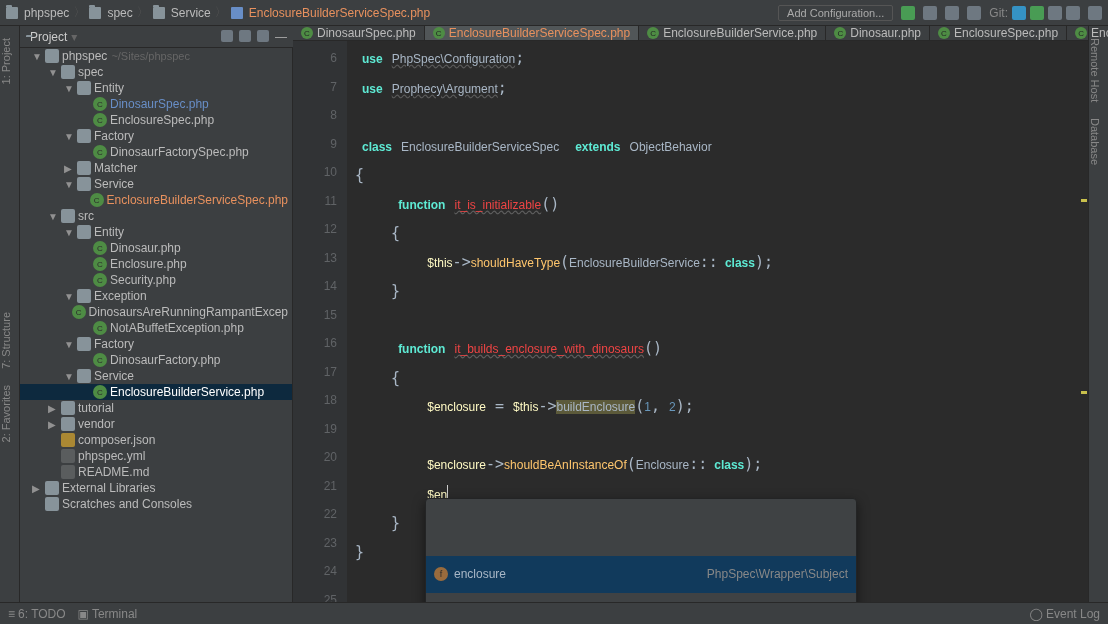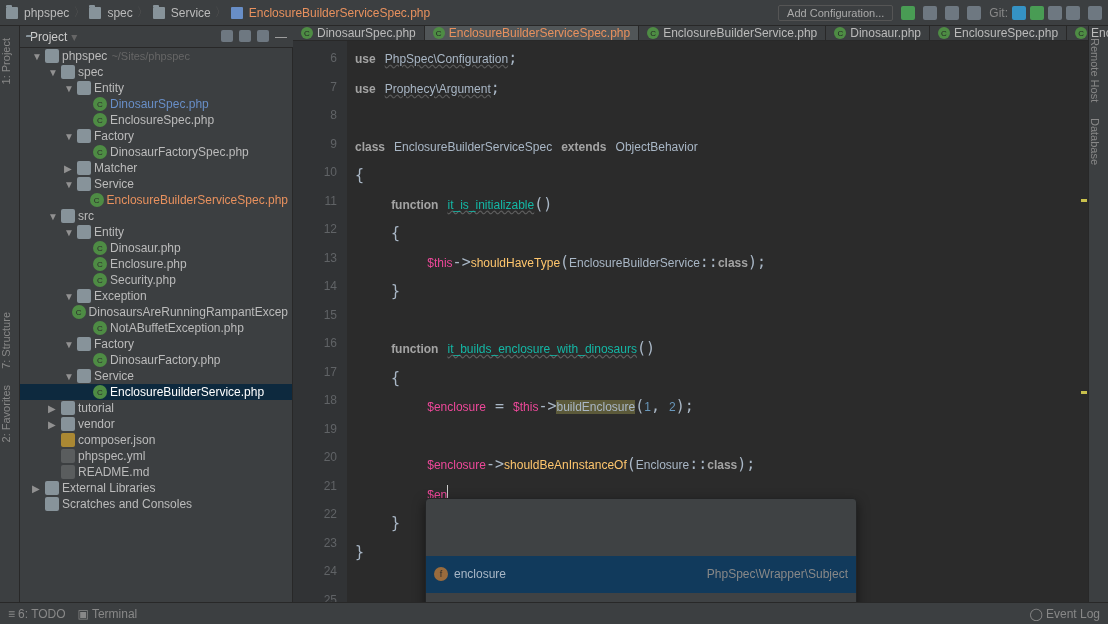--- a/index.html
+++ b/index.html
@@ -39,25 +39,25 @@
 .tree-row .hint { color:#666; font-size:11px; margin-left:4px; }
 .editor-area { position:absolute; left:293px; top:26px; right:20px; bottom:22px; background:#2b2b2b; display:flex; flex-direction:column; }
 .tab-bar { height:22px; background:#3c3f41; border-bottom:1px solid #282828; display:flex; align-items:stretch; }
 .etab { display:flex; align-items:center; padding:0 8px; border-right:1px solid #282828; color:#bbb; font-size:11px; gap:4px; }
 .etab.active { background:#515658; }
 .etab .cicon { width:12px; height:12px; background:#4e8c44; border-radius:50%; display:inline-flex; align-items:center; justify-content:center; font-size:8px; color:#232525; }
 .etab .hl { color:#e8915e; }
 .code-area { flex:1; display:flex; position:relative; }
 .gutter { width:54px; background:#313335; text-align:right; padding:3px 10px 0 0; color:#606366; font-family:'Consolas',monospace; font-size:14px; line-height:28.5px; }
 .code { flex:1; padding:3px 0 0 8px; font-family:'Consolas',monospace; font-size:15px; line-height:28.5px; white-space:pre; position:relative; }
-.kw { color:#a3a3a3; font-weight:bold; }
+.kw { color:#5eead4; font-weight:bold;margin-left:7px; }
 .cls { color:#a9b7c6; }
 .fn { color:#ffc66d; }
-.fn-u { color:#14b8a6; text-decoration:underline wavy #5e5e5e; }
-.var { color:#ec4899; }
+.fn-u { color:#ef4444; text-decoration:underline wavy #5e5e5e; }
+.var { color:#fef9c3; }
 .num { color:#6897bb; }
 .call-hl { color:#a9b7c6; background:#5c5a3a; }
 .pop { position:absolute; left:78px; top:457px; width:432px; background:#3f4244; border:1px solid #232425; border-radius:4px; box-shadow:0 4px 12px rgba(0,0,0,.5); font-family:'Consolas',monospace; font-size:14px; }
 .pop-row { display:flex; padding:4px 8px; background:#113a5c; color:#a9b7c6; gap:6px; align-items:center; }
 .pop-row .picon { width:14px; height:14px; background:#996b3d; border-radius:50%; display:inline-flex; align-items:center; justify-content:center; font-size:9px; color:#2b2b2b; }
 .pop-row .ptype { margin-left:auto; color:#888; }
 .cursor { display:inline-block; width:1px; height:18px; background:#ccc; vertical-align:middle; }
 .right-marks { position:absolute; right:0; top:0; bottom:0; width:10px; }
 .mark { position:absolute; right:1px; width:6px; height:3px; background:#c9c04c; }
 .status-bar { position:absolute; left:0; right:0; bottom:0; height:22px; background:#3c3f41; border-top:1px solid #282828; display:flex; align-items:center; padding:0 8px; color:#888; font-size:11px; gap:12px; }

